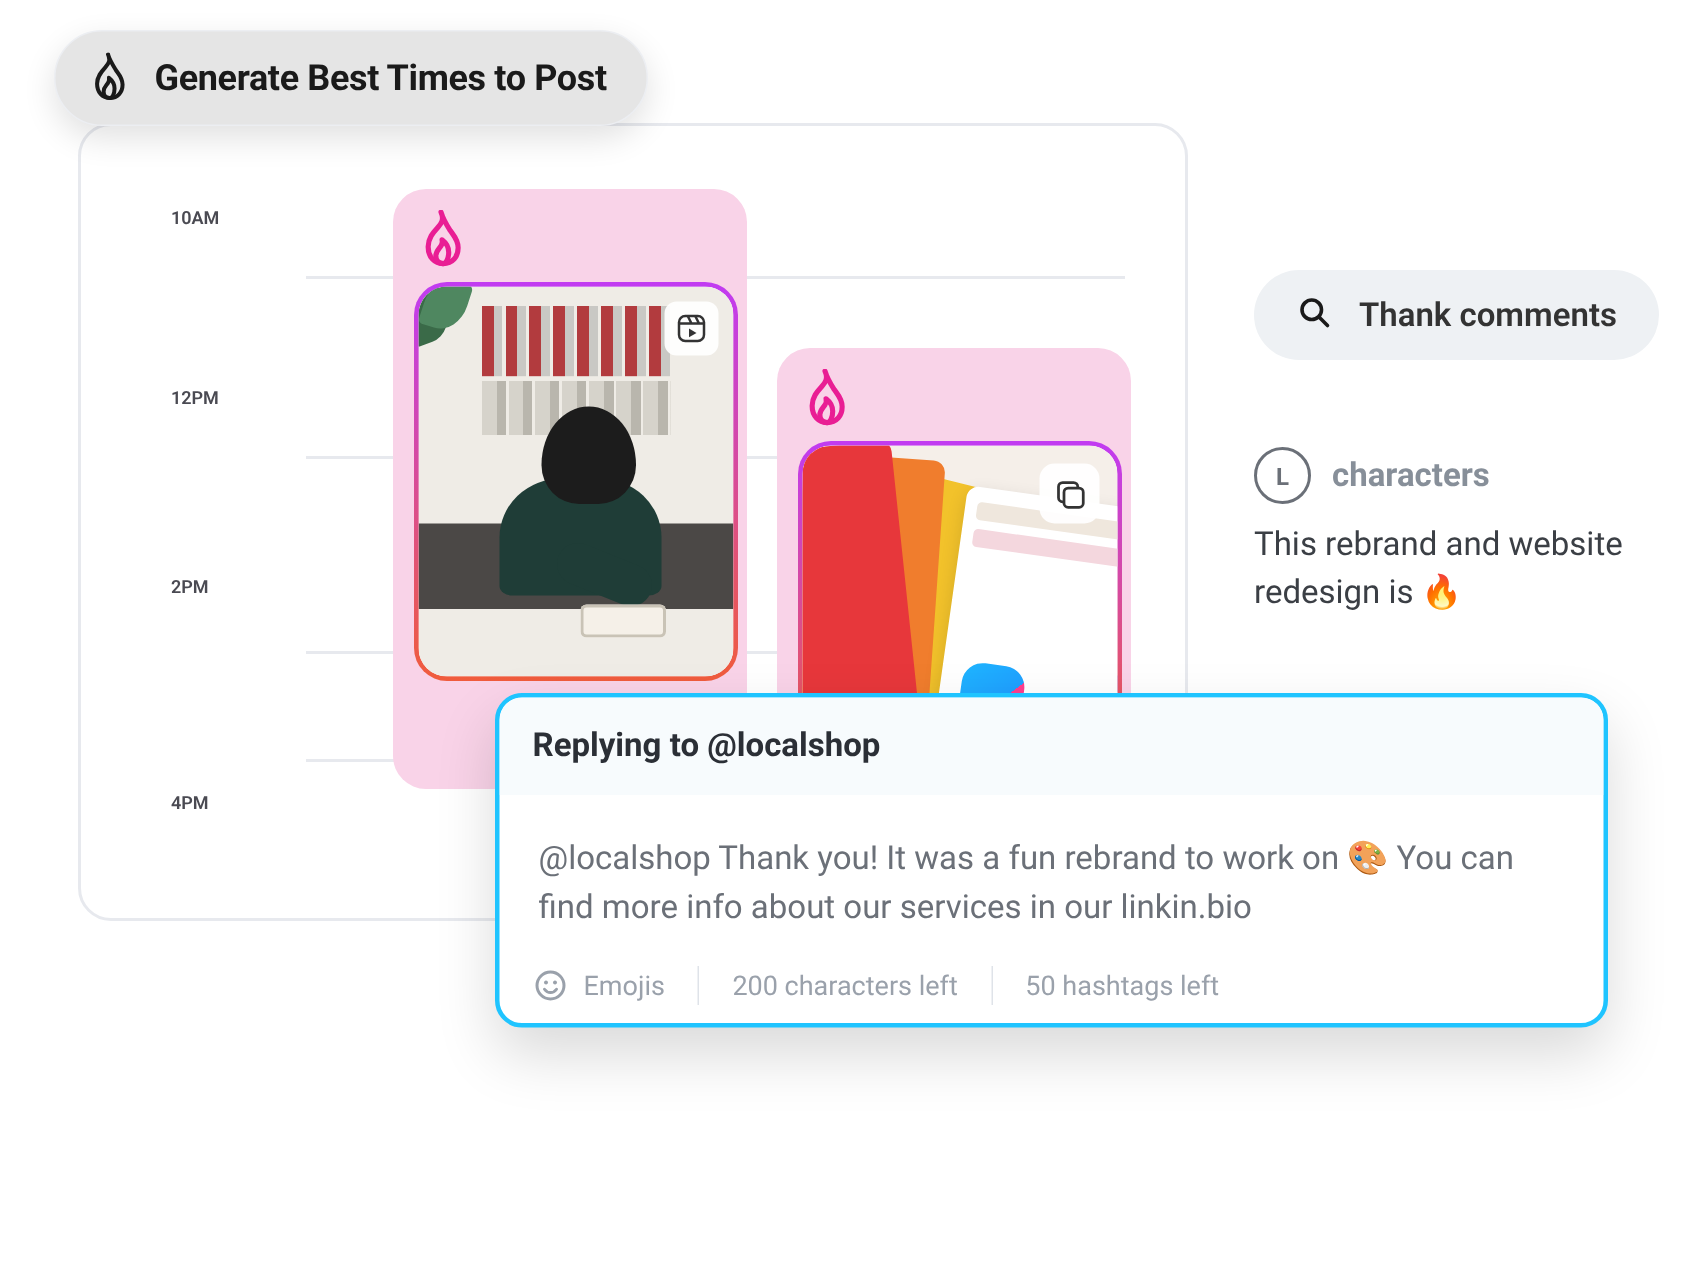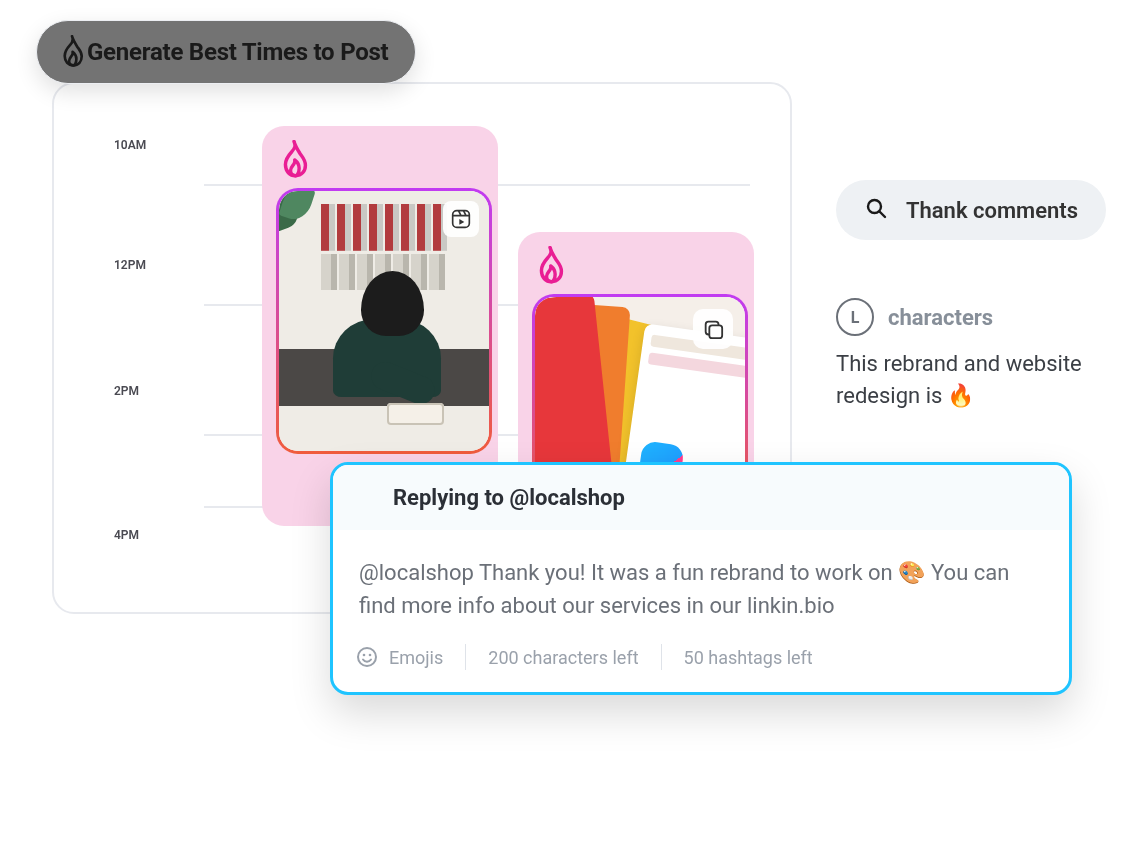--- a/index.html
+++ b/index.html
@@ -9,21 +9,21 @@
     --magenta:#e91e94;
     --cyan:#1ab9ff;
     --cyan-2:#1fc4ff;
     --border:#e7e9ee;
     --grey-pill:#eef1f4;
   }
   html,body{margin:0;padding:0;font-family:-apple-system,BlinkMacSystemFont,"Segoe UI",Roboto,Helvetica,Arial,sans-serif;background:#fff;color:var(--text);-webkit-font-smoothing:antialiased;}
   .stage{position:relative;width:1136px;height:850px;}
 
   
-  .pill{position:absolute;left:36px;top:20px;display:flex;align-items:center;padding:14px 26px 14px 20px;background:#737373;border:1px solid #eceef2;border-radius:999px;box-shadow:0 8px 22px rgba(0,0,0,.12);}
+  .pill{position:absolute;left:36px;top:20px;display:flex;align-items:center;gap:16px;padding:14px 26px 14px 20px;background:#e5e5e5;border:1px solid #eceef2;border-radius:999px;box-shadow:0 8px 22px rgba(0,0,0,.12);}
   .pill .t{font-size:24px;font-weight:700;letter-spacing:-.01em;}
   .flame-svg{display:block;}
 
   
   .card{position:absolute;left:52px;top:82px;width:740px;height:532px;border:2px solid var(--border);border-radius:22px;background:#fff;padding:24px 40px 0 60px;box-sizing:border-box;}
   .timeline{position:relative;height:100%;}
   .tlabel{position:absolute;left:0;font-size:12px;color:#4a4a52;font-weight:600;}
   .hr{position:absolute;left:0;right:0;border-top:2px solid var(--border);}
 
   .slot{position:absolute;background:var(--pink);border-radius:22px;padding:14px;box-sizing:border-box;}
@@ -75,24 +75,24 @@
 
   .comment{position:absolute;left:836px;top:298px;width:262px;}
   .cmt-head{display:flex;align-items:center;gap:14px;margin-bottom:12px;}
   .avatar{width:34px;height:34px;border:2px solid #6b7078;border-radius:999px;display:flex;align-items:center;justify-content:center;font-weight:700;color:#6b7078;font-size:16px;}
   .cmt-name{color:#878f99;font-size:22px;font-weight:700;}
   .cmt-text{font-size:22px;line-height:1.45;color:#3b3f45;}
 
   
   .composer{position:absolute;left:330px;top:462px;width:736px;background:#fff;border:3px solid var(--cyan-2);border-radius:18px;box-shadow:0 18px 40px rgba(0,0,0,.15);overflow:hidden;}
   .composer .head{display:flex;align-items:center;justify-content:space-between;padding:20px 22px;background:#f7fbfd;border-bottom:0;}
-  .replyto{font-size:22px;font-weight:700;color:#2b2f36;margin-left:38px;}
+  .replyto{font-size:22px;font-weight:700;color:#2b2f36;}
   .btn-reply{background:var(--cyan);border:none;color:#fff;font-weight:700;font-size:20px;padding:14px 28px;border-radius:12px;cursor:pointer;}
   .composer .body{padding:26px 26px 8px;font-size:22px;line-height:1.5;color:#6b7078;}
-  .composer .foot{display:flex;align-items:center;gap:0;padding:14px 22px 22px;color:#9aa1ab;font-size:18px;}
+  .composer .foot{display:flex;align-items:center;gap:0;padding:14px 22px 12px;color:#9aa1ab;font-size:18px;}
   .emobtn{display:flex;align-items:center;gap:10px;color:#9aa1ab;}
   .vdiv{width:1px;height:26px;background:#dfe3e9;margin:0 22px;}
 </style>
 </head>
 <body>
 
 <div class="stage">
 
   <div class="card">
     <div class="timeline">

